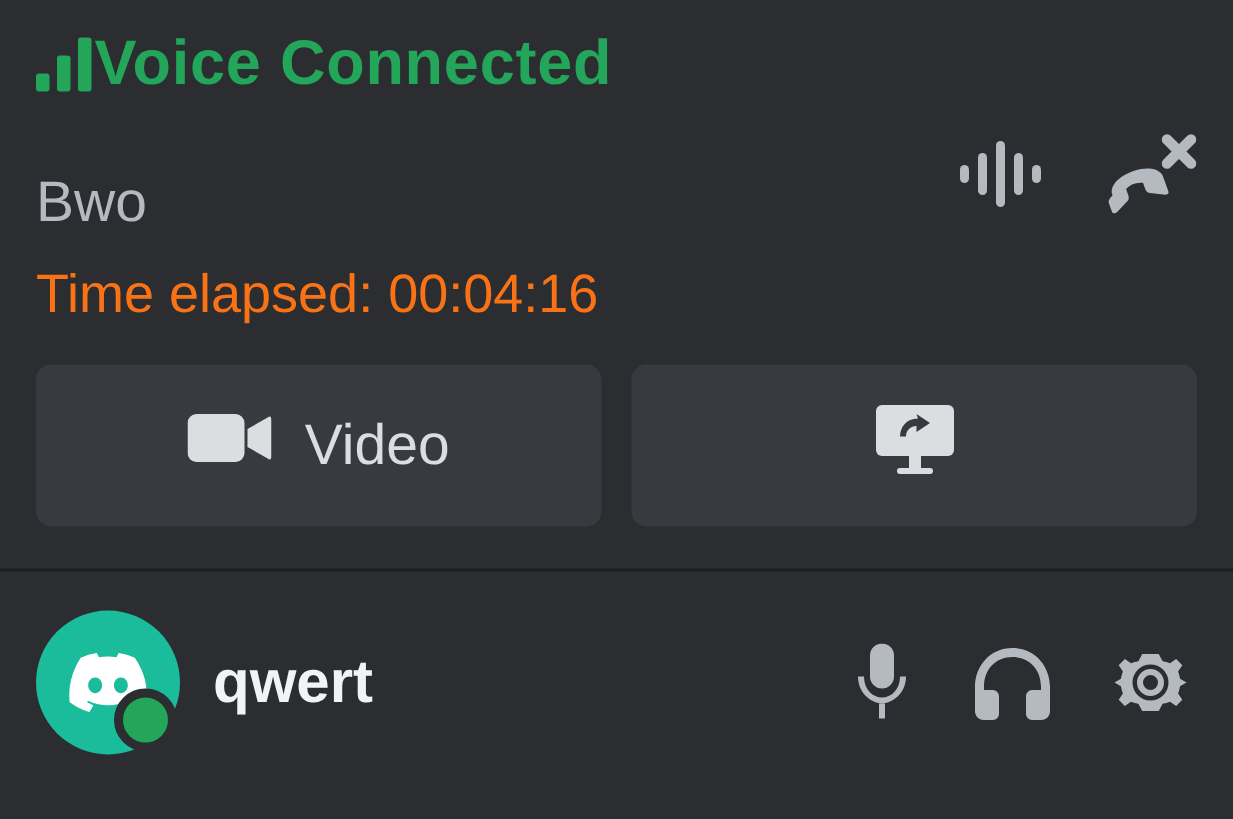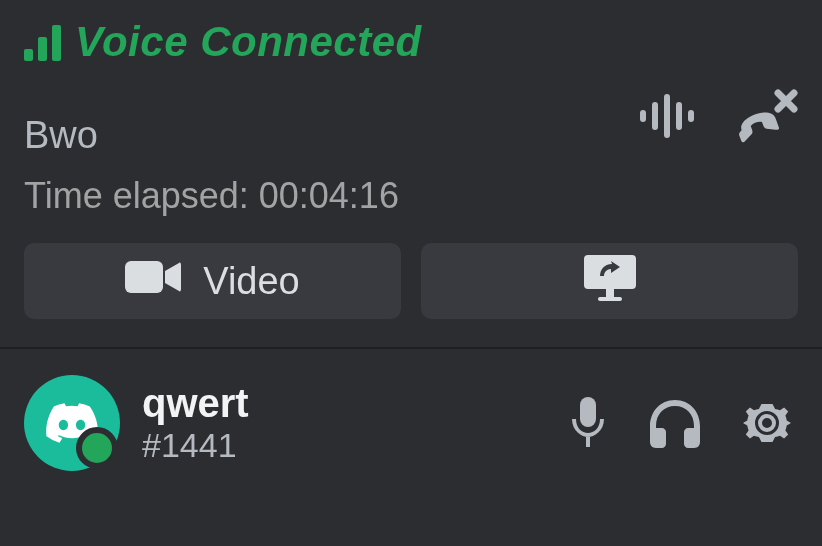--- a/index.html
+++ b/index.html
@@ -10,22 +10,21 @@
       height: 546px;
       overflow: hidden;
       color: #b5bac1;
     }
     .voice-panel {
       padding: 18px 24px 0 24px;
     }
     .status-row {
       display: flex;
       align-items: center;
-      gap: 14px;
-      font-style: italic;
+      gap: 2px;
     }
     .signal-bars {
       display: flex;
       align-items: flex-end;
       gap: 5px;
       height: 38px;
     }
     .signal-bars span {
       display: block;
       width: 9px;
@@ -59,35 +58,35 @@
       gap: 36px;
       color: #b5bac1;
     }
     .icon-btn {
       cursor: pointer;
       display: flex;
       align-items: center;
       justify-content: center;
     }
     .elapsed {
-      color: #a3a3a3;
+      color: #f97316;
       font-size: 36px;
       font-weight: 400;
       margin-top: 18px;
     }
     .button-row {
       display: flex;
       gap: 20px;
       margin-top: 26px;
     }
     .action-btn {
       flex: 1;
       background: #383a40;
       border-radius: 10px;
-      height: 76px;
+      height: 108px;
       display: flex;
       align-items: center;
       justify-content: center;
       gap: 22px;
       cursor: pointer;
       color: #dbdee1;
       font-size: 38px;
       font-weight: 500;
     }
     .action-btn svg { fill: #dbdee1; }
@@ -218,21 +217,20 @@
     <div class="avatar-wrap">
       <div class="avatar">
         <svg width="56" height="40" viewBox="0 0 71 55">
           <path d="M60.1 4.9A58.5 58.5 0 0 0 45.4.5a.22.22 0 0 0-.23.11 40.8 40.8 0 0 0-1.8 3.7 54 54 0 0 0-16.2 0 37.4 37.4 0 0 0-1.83-3.7.23.23 0 0 0-.23-.1 58.3 58.3 0 0 0-14.7 4.4.2.2 0 0 0-.1.08C1.6 18.7-.94 32.1.32 45.4a.24.24 0 0 0 .1.17 58.9 58.9 0 0 0 17.7 9 .23.23 0 0 0 .25-.08 42.1 42.1 0 0 0 3.63-5.9.22.22 0 0 0-.12-.31 38.8 38.8 0 0 1-5.54-2.64.23.23 0 0 1-.02-.38c.37-.28.74-.57 1.1-.86a.22.22 0 0 1 .23-.03c11.6 5.3 24.2 5.3 35.7 0a.22.22 0 0 1 .23.02c.36.3.73.59 1.1.87a.23.23 0 0 1-.02.38 36.4 36.4 0 0 1-5.55 2.63.23.23 0 0 0-.12.32 47.3 47.3 0 0 0 3.62 5.9.22.22 0 0 0 .25.08 58.7 58.7 0 0 0 17.8-9 .23.23 0 0 0 .1-.16c1.5-15.3-2.48-28.6-10.5-40.4a.18.18 0 0 0-.1-.09ZM23.7 37.3c-3.5 0-6.38-3.22-6.38-7.18 0-3.95 2.82-7.18 6.38-7.18 3.59 0 6.44 3.25 6.38 7.18 0 3.96-2.82 7.18-6.38 7.18Zm23.6 0c-3.5 0-6.38-3.22-6.38-7.18 0-3.95 2.82-7.18 6.38-7.18 3.59 0 6.44 3.25 6.38 7.18 0 3.96-2.8 7.18-6.38 7.18Z"></path>
         </svg>
       </div>
       <div class="status-dot"></div>
     </div>
     <div class="user-text">
       <div class="username">qwert</div>
-      <div class="discrim">#1441</div>
     </div>
   </div>
   <div class="user-actions">
     <div class="icon-btn">
       <svg width="40" height="52" viewBox="0 0 40 52" fill="#b5bac1">
         <rect x="12" y="0" width="16" height="30" rx="8"></rect>
         <path d="M4 22 C4 34 14 40 20 40 C26 40 36 34 36 22 L32 22 C32 31 26 36 20 36 C14 36 8 31 8 22 Z"></path>
         <rect x="18" y="40" width="4" height="10"></rect>
       </svg>
     </div>

